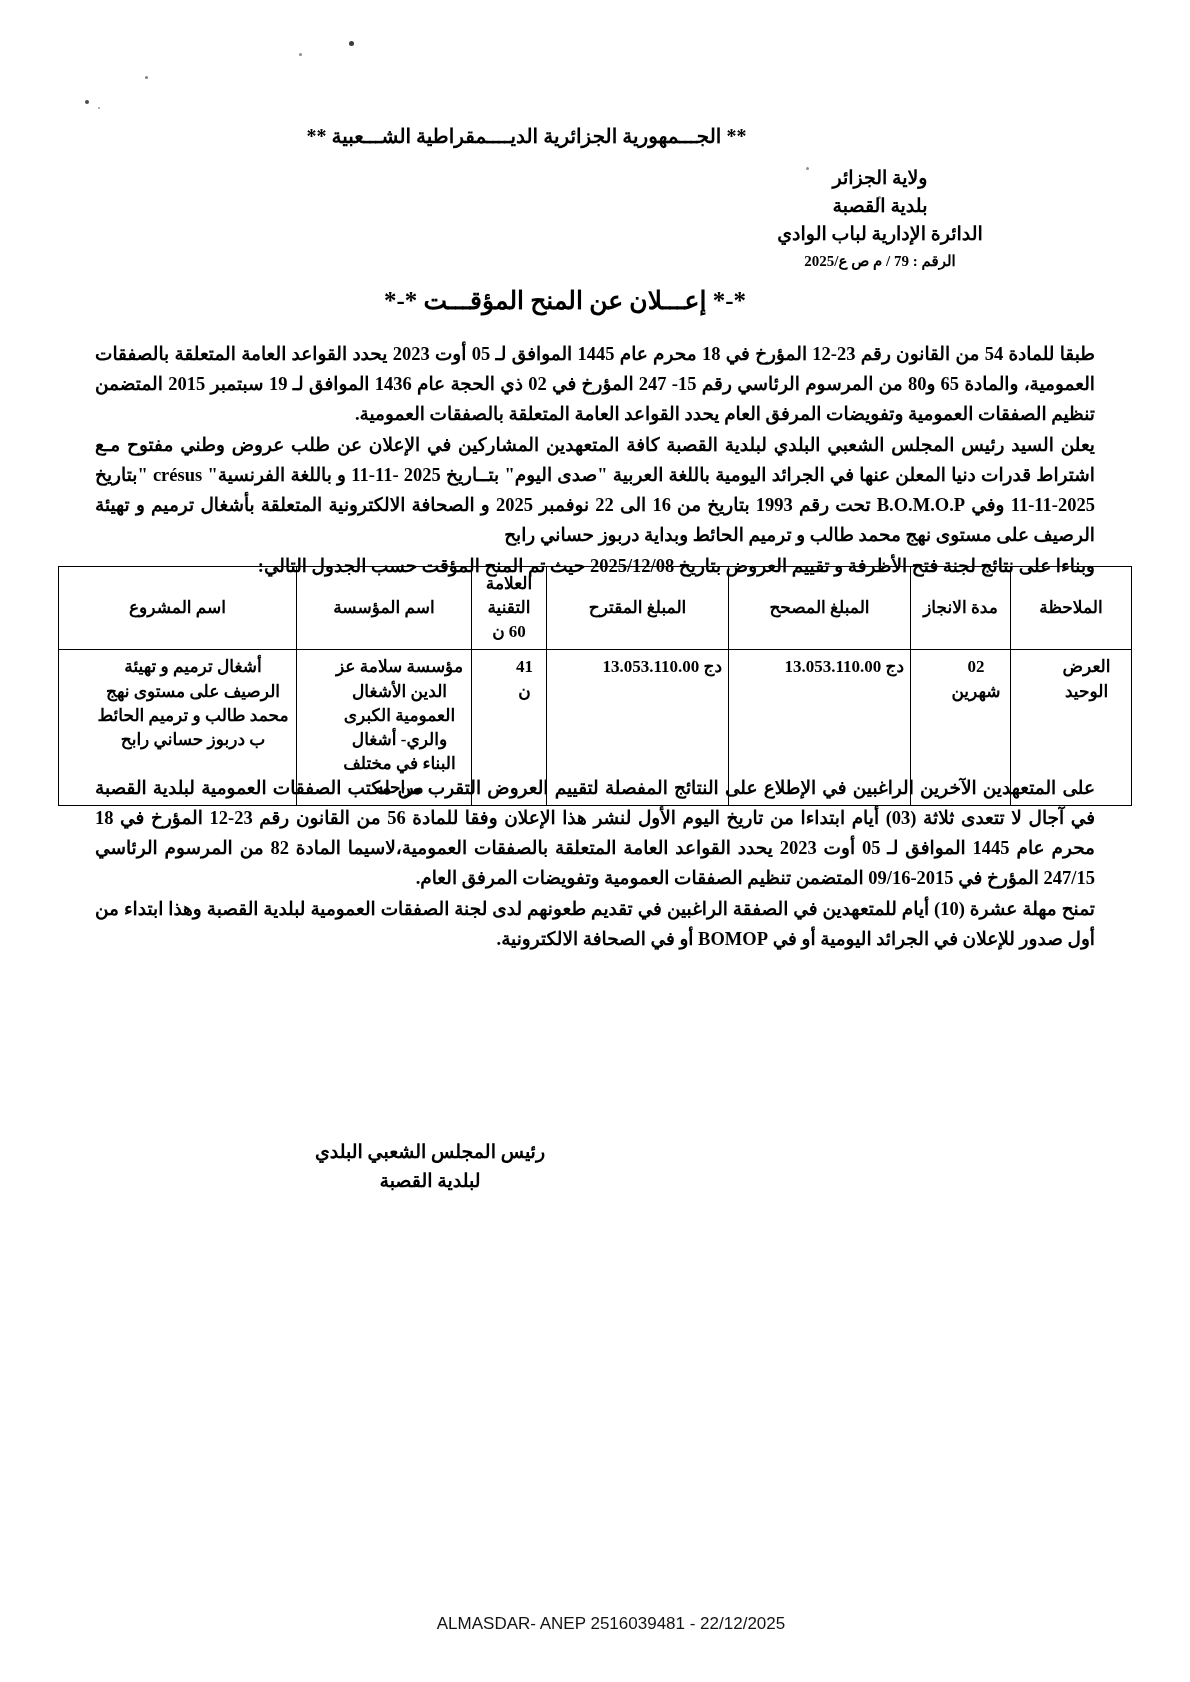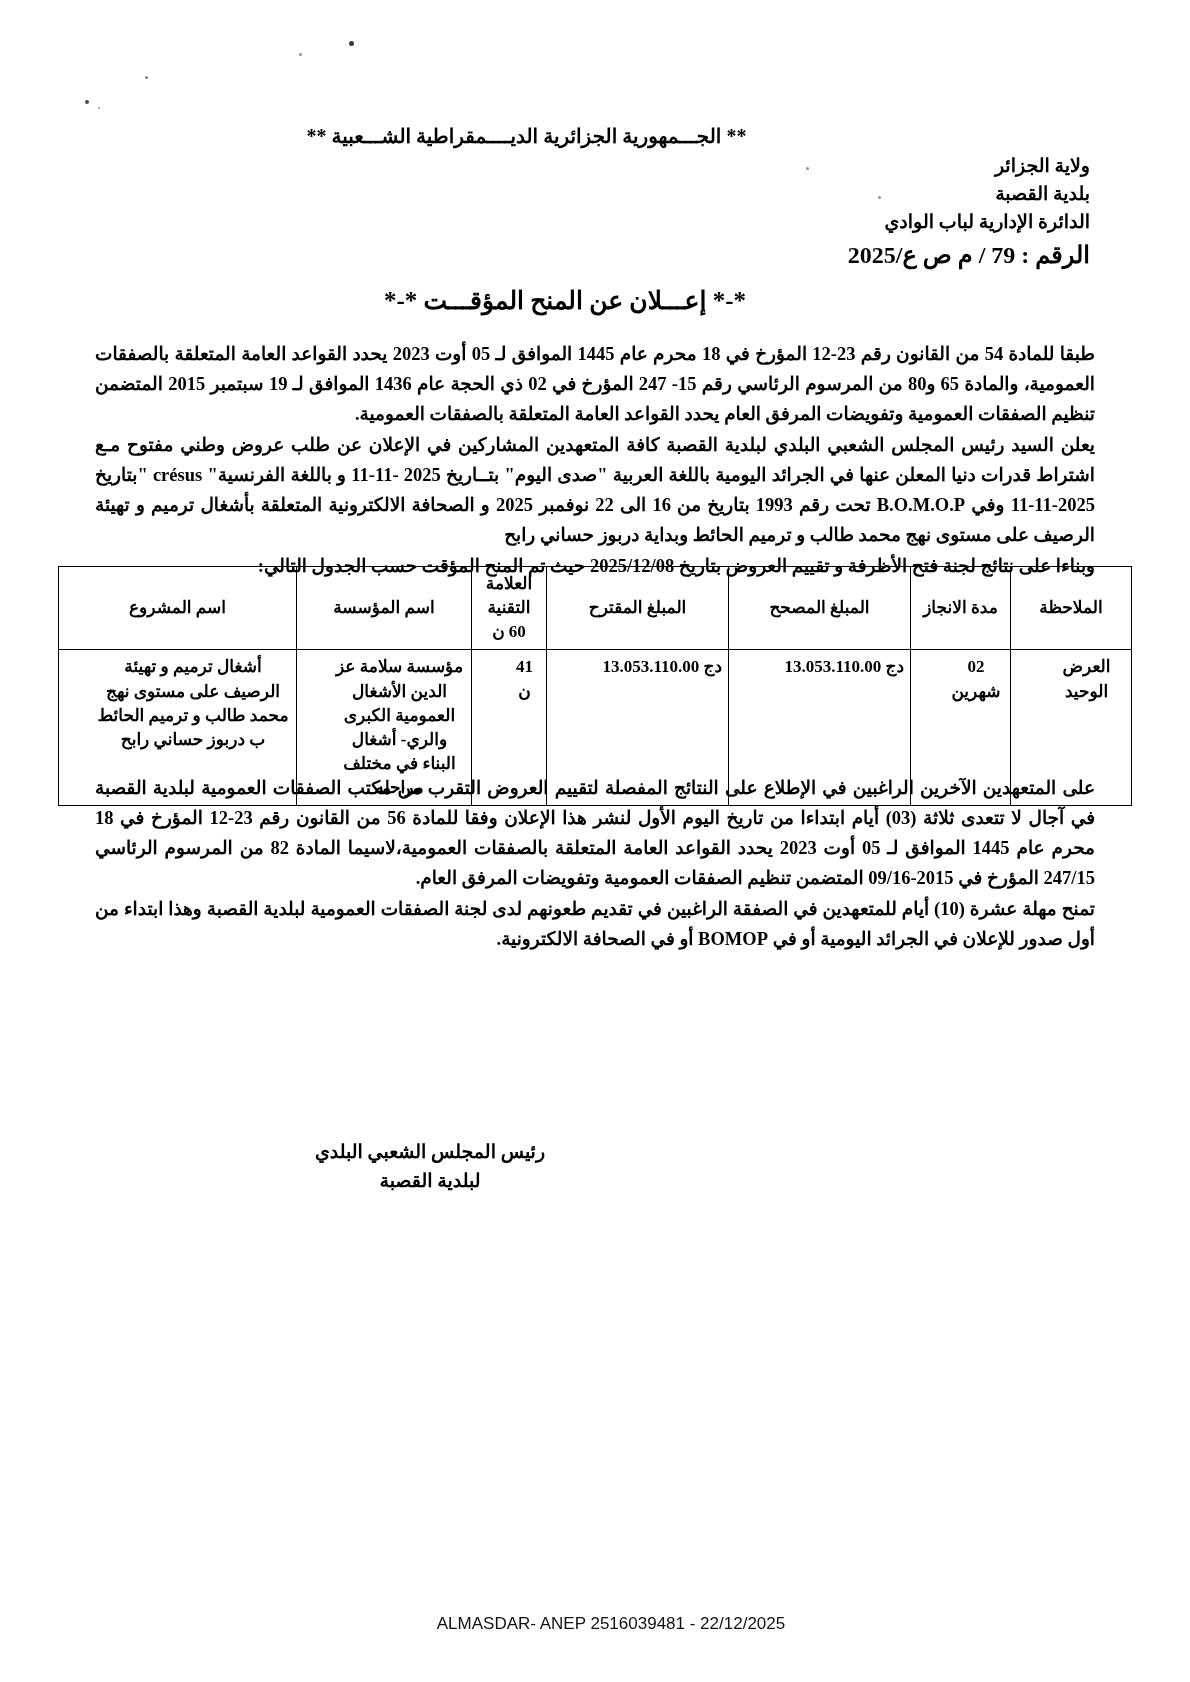--- a/index.html
+++ b/index.html
@@ -43,30 +43,31 @@
     width: 1053px;
     text-align: center;
     font-weight: bold;
     font-size: 20px;
     letter-spacing: 0.5px;
   }
 
   
   .letterhead {
     position: absolute;
-    top: 152px;
+    top: 164px;
     right: 100px;
     width: 420px;
+    text-align: center;
     font-weight: bold;
     font-size: 19px;
     line-height: 1.48;
   }
   .letterhead .num {
     margin-top: 2px;
-    font-size: 24px;
+    font-size: 15px;
   }
 
   
   .doctitle {
     position: absolute;
     top: 286px;
     left: 0;
     width: 1190px;
     text-align: center;
     font-weight: bold;

